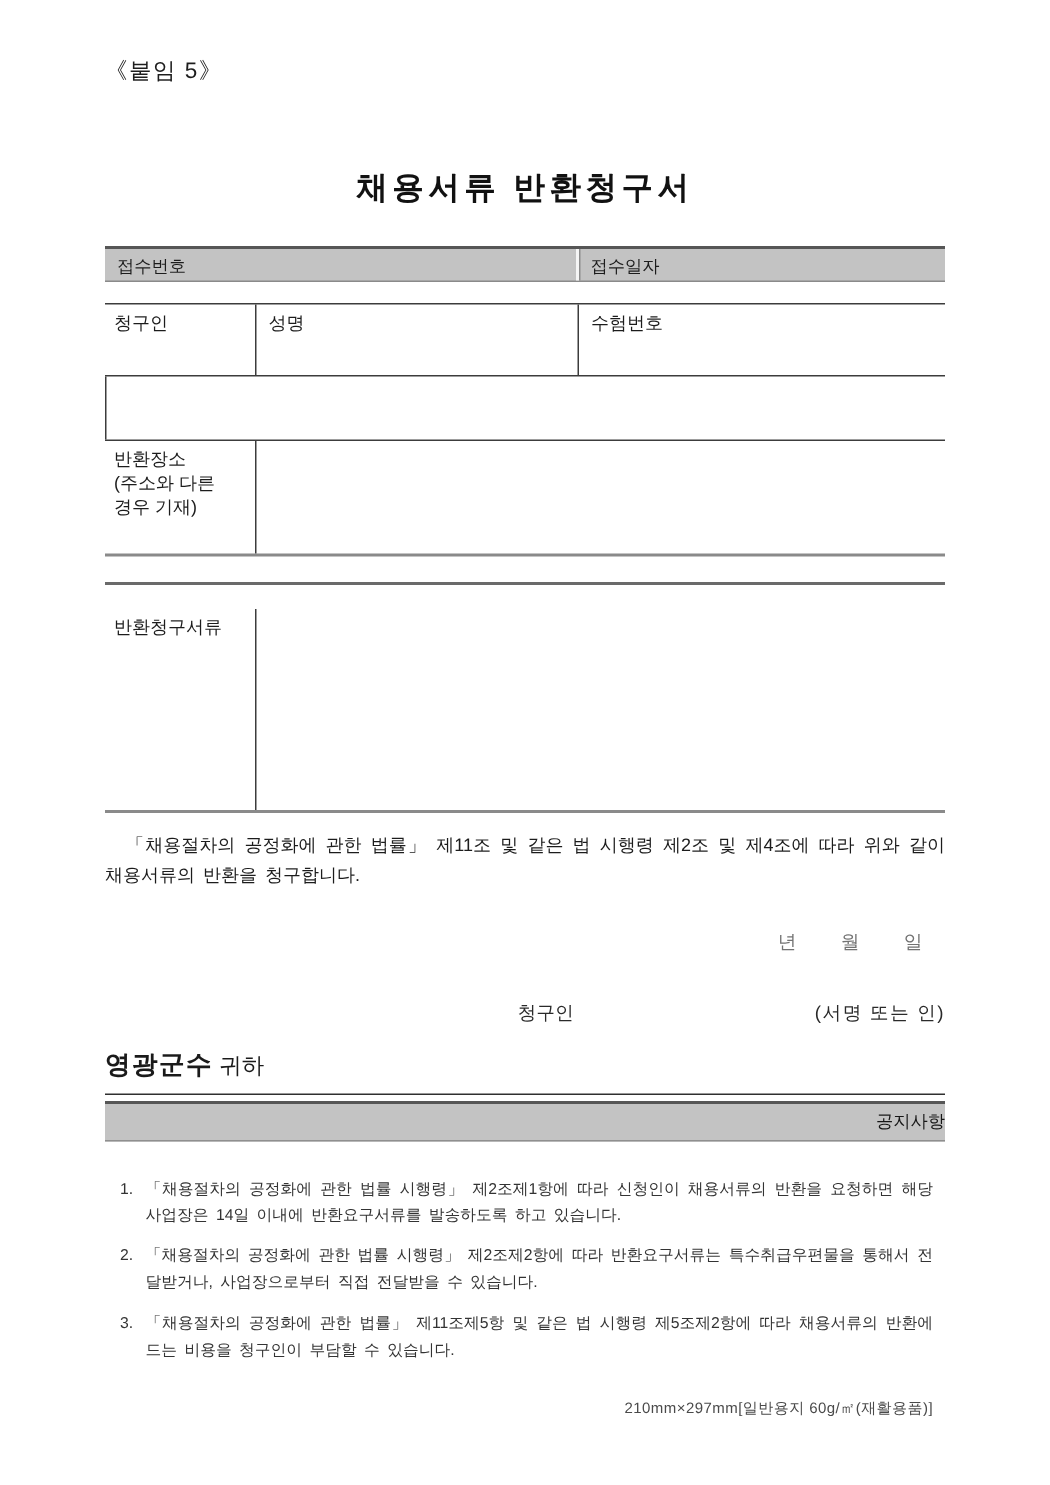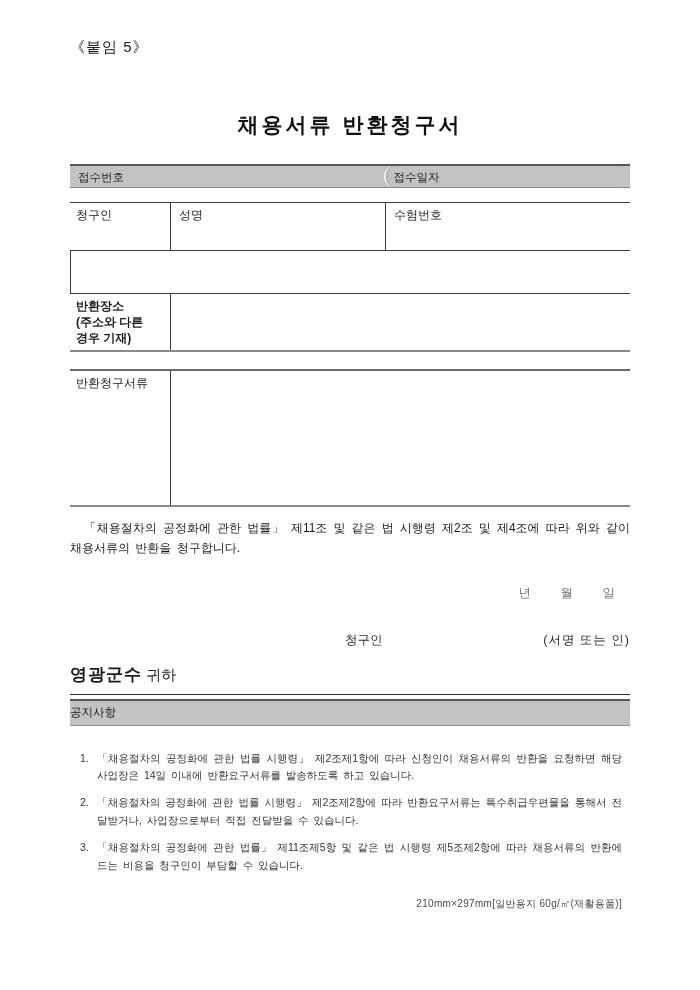--- a/index.html
+++ b/index.html
@@ -27,21 +27,20 @@
     margin-top:25px;
     display:flex;
     background:#c3c3c3;
     border-top:2px solid #565656;
     border-bottom:1px solid #8a8a8a;
     height:24px;
   }
   .receipt-cell {
     font-size:11.5px; color:#1c1c1c;
     padding:4px 0 0 8px;
-    border-radius:10px;
   }
   .receipt-cell.no { width:56%; }
   .receipt-cell.date { width:44%; border-left:2px solid #f5f5f5; box-shadow:inset 1px 0 0 #8d8d8d; }
 
   
   .form-table {
     margin-top:14px;
     border-top:1px solid #3c3c3c;
     border-bottom:2px solid #8a8a8a;
   }
@@ -50,31 +49,31 @@
   .f-label {
     width:100px;
     padding:4px 4px 0 6px;
     font-size:12px; color:#1c1c1c;
   }
   .f-cell { border-left:1px solid #3c3c3c; padding:4px 4px 0 8px; font-size:12px; color:#1c1c1c; }
   .row-claimant { height:47px; }
   .row-claimant .c-name { width:215px; }
   .row-claimant .c-exam { flex:1; }
   .row-address { height:43px; }
-  .row-place { height:57px;font-weight:bold; }
+  .row-place { height:76px; }
   .row-address .c-wide, .row-place .c-wide, .row-docs .c-wide { flex:1; }
   .justify-line { display:flex; justify-content:space-between; }
   .lbl-line { display:block; line-height:1.35; }
 
   .docs-table {
     margin-top:17px;
     border-top:2px solid #6a6a6a;
     border-bottom:2px solid #8a8a8a;
   }
-  .row-docs { height:134px; display:flex; }
+  .row-docs { height:134px; display:flex;margin-top:16px; }
 
   .declaration {
     margin-top:12px;
     font-size:12px; line-height:1.65; color:#1c1c1c;
     text-align:justify;
     text-indent:14px;
     word-spacing:2px;
   }
 
   .date-line {
@@ -97,21 +96,21 @@
   .addressee b { font-size:17px; font-weight:bold; letter-spacing:1px; }
 
   .rule { margin-top:8px; border-top:1px solid #2f2f2f; }
 
   .notice-bar {
     margin-top:4px;
     height:27px;
     background:#c3c3c3;
     border-top:2px solid #565656;
     border-bottom:1px solid #8f8f8f;
-    display:flex; align-items:center; justify-content:flex-start;
+    display:flex; align-items:center; justify-content:flex-end;
     font-size:11.5px; color:#161616;
   }
 
   .notice-list { margin-top:24px; padding:0 8px 0 10px; }
   .notice-item {
     display:flex;
     font-size:10.5px; line-height:1.7; color:#333;
     margin-bottom:9px;
     text-align:justify;
     word-spacing:2px;

